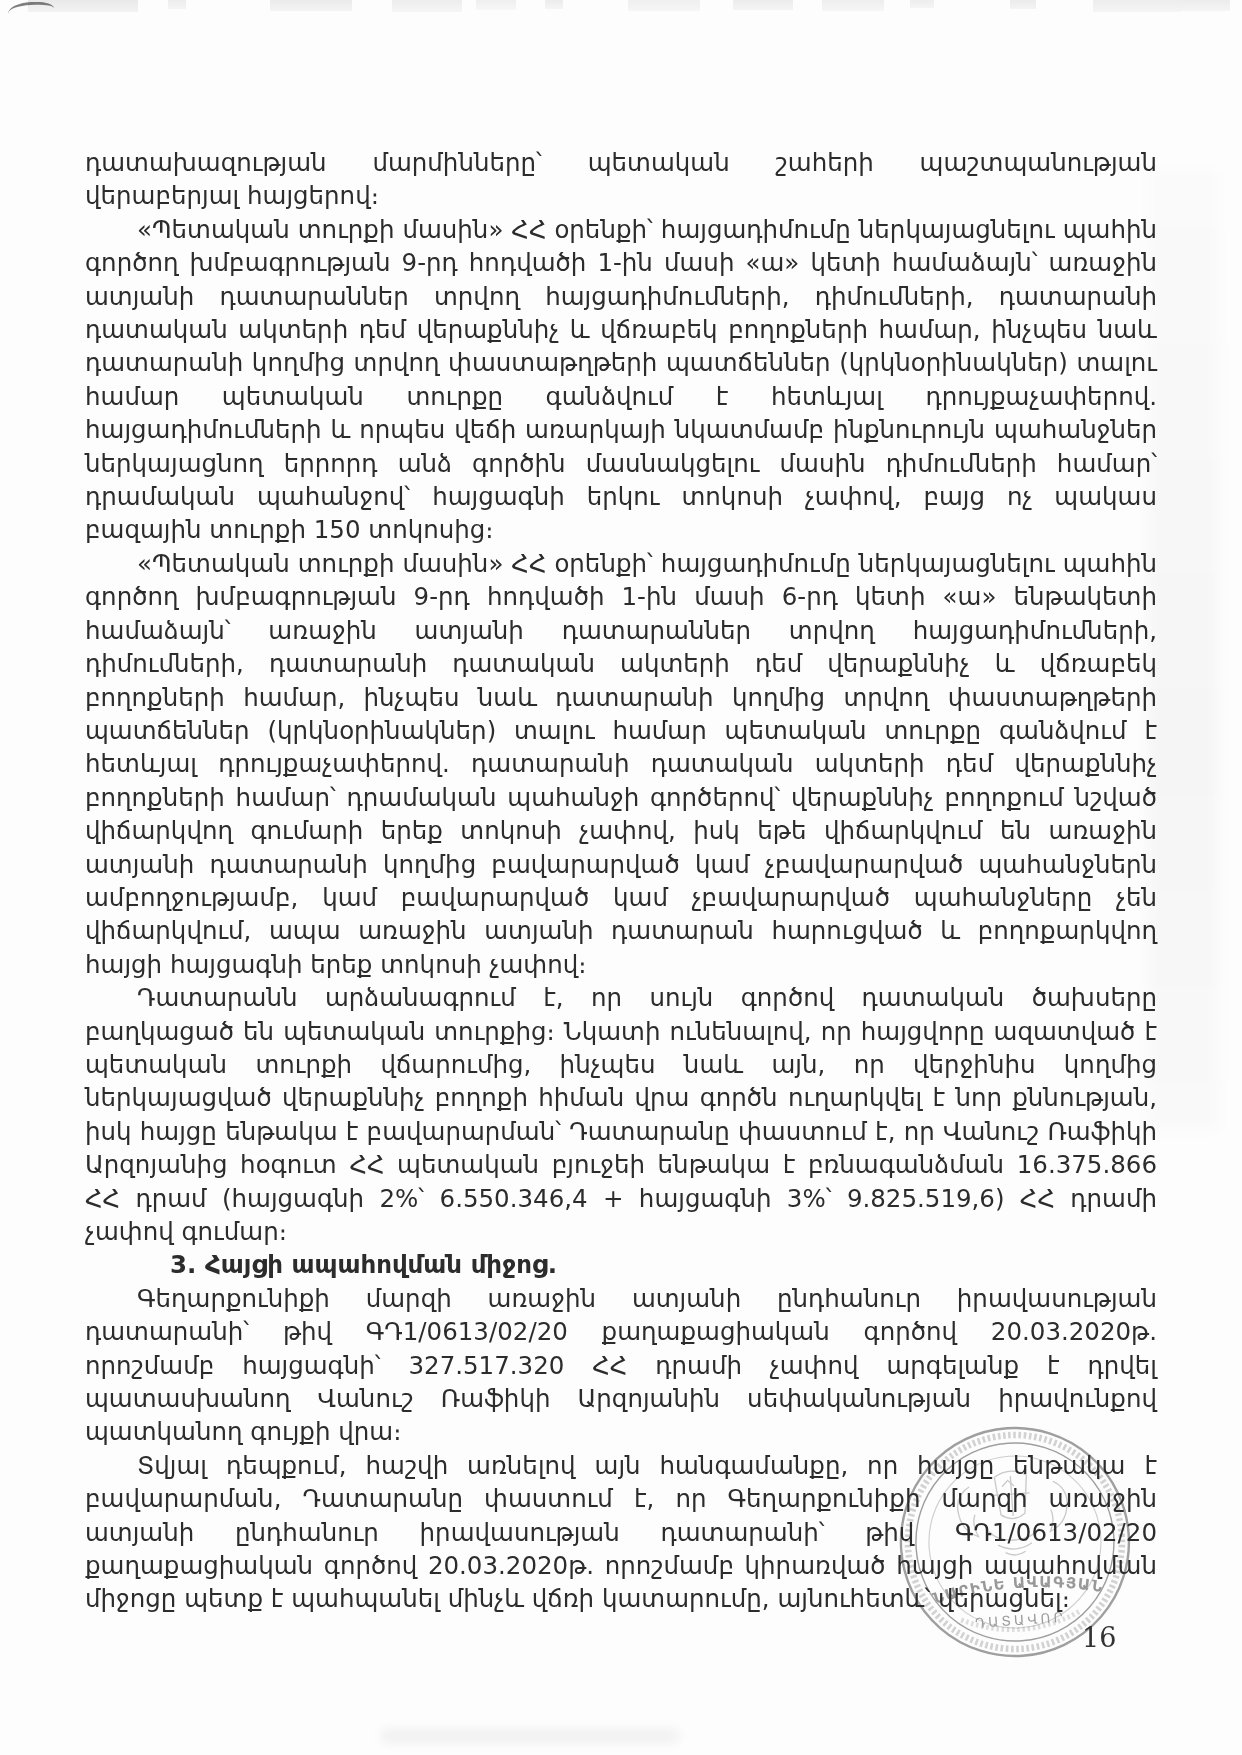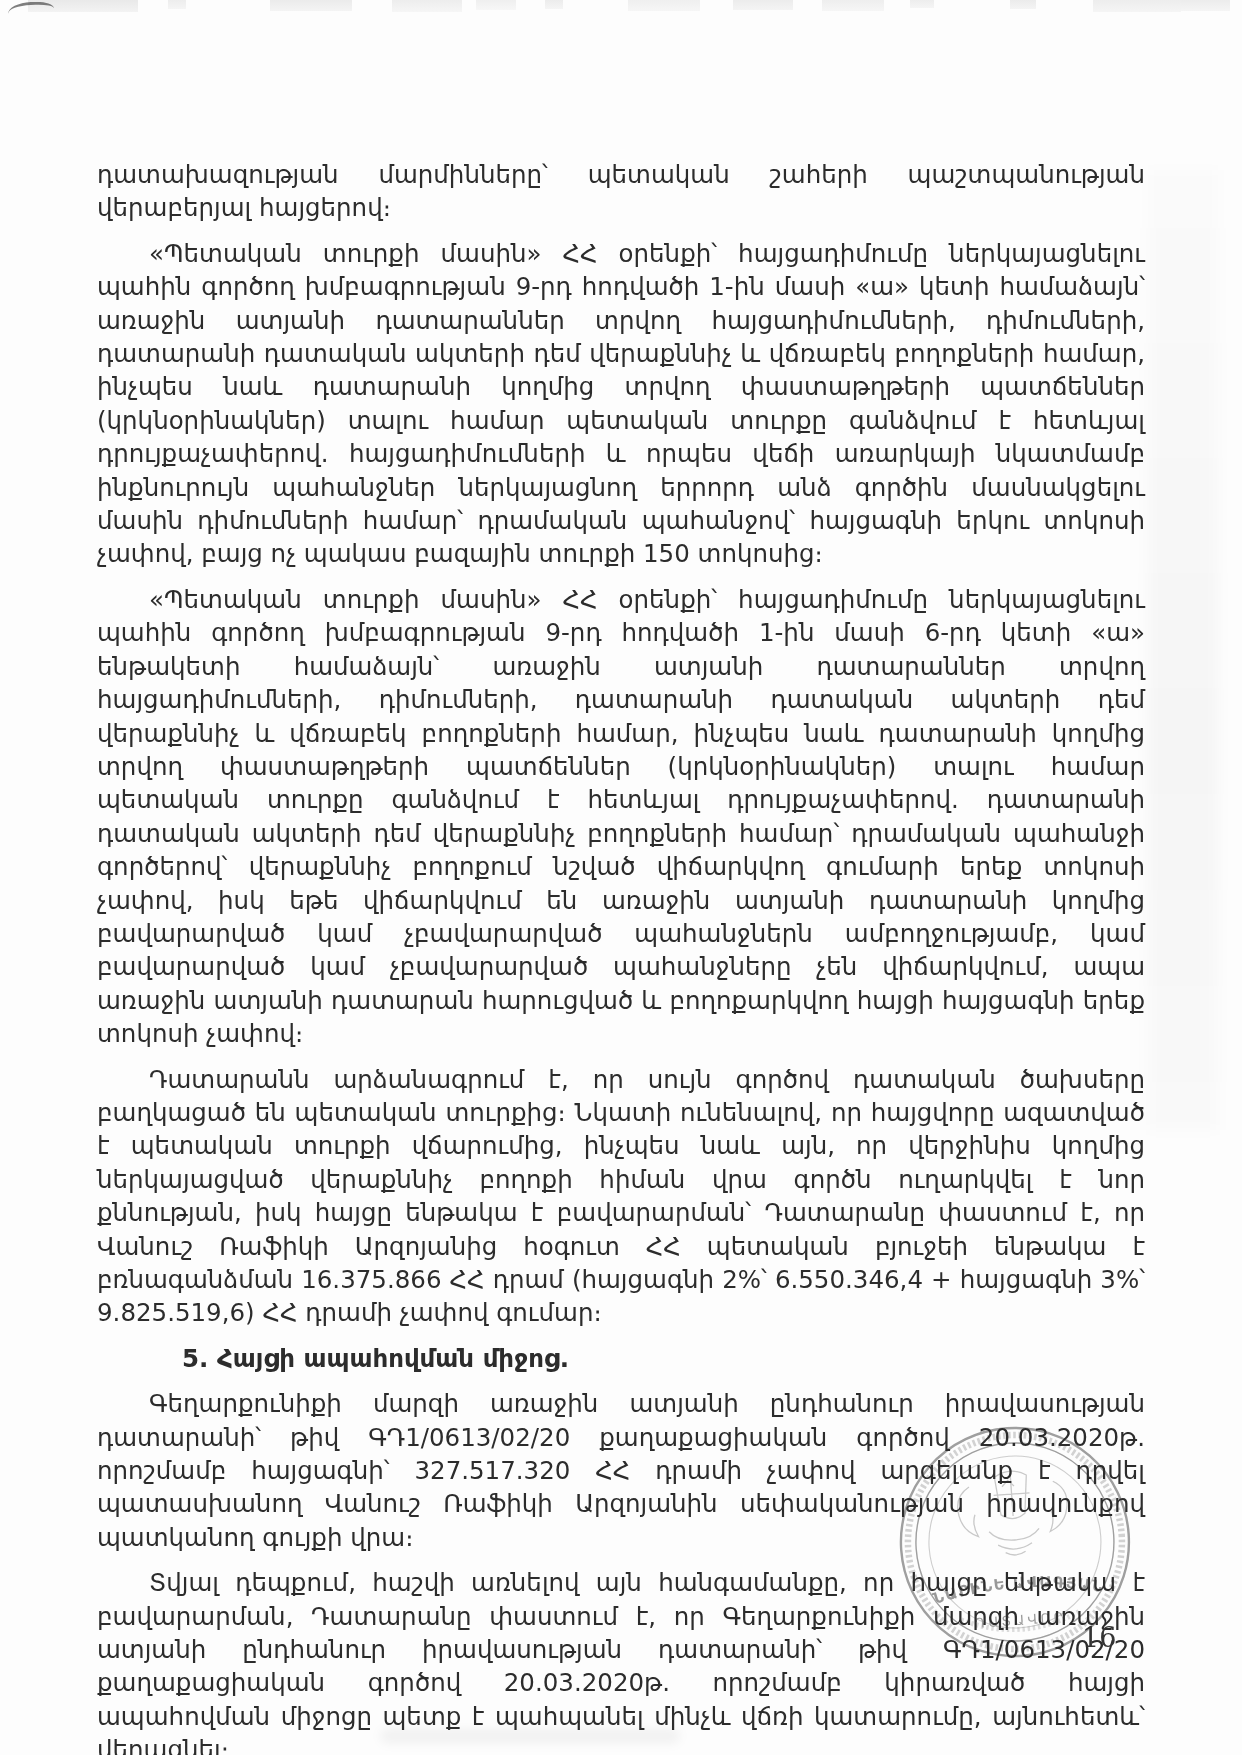--- a/index.html
+++ b/index.html
@@ -48,21 +48,21 @@
     background: rgba(0,0,0,0.045); filter: blur(5px); border-radius: 8px;
   }
 
   
   .text-block {
     position: absolute; left: 85px; top: 146px; width: 1072px;
     font-size: 24.5px; line-height: 33.4px;
     color: #2c2c2c;
     text-align: justify;
   }
-  .para { margin: 12px; text-indent: 52px; }
+  .para { margin: 0; text-indent: 52px; }
   .para.continuation { text-indent: 0; }
   .para.heading { font-weight: bold; text-indent: 85px; text-align: left; }
 
   
   .stamp {
     position: absolute; left: 894px; top: 1418px;
     transform: rotate(-4deg);
     opacity: .85;
     mix-blend-mode: multiply;
   }
@@ -108,20 +108,20 @@
       <textPath href="#nameArc" startOffset="50%">ՆԱՐԻՆԵ ԱՎԱԳՅԱՆ</textPath>
     </text>
     <text x="121" y="207" text-anchor="middle" font-size="13.5" fill="#8b8b8b" letter-spacing="3" font-family="DejaVu Sans, sans-serif">ԴԱՏԱՎՈՐ</text>
   </svg>
 
   <div class="text-block">
       <p class="para continuation">դատախազության մարմինները՝ պետական շահերի պաշտպանության վերաբերյալ հայցերով։</p>
       <p class="para indent">«Պետական տուրքի մասին» ՀՀ օրենքի՝ հայցադիմումը ներկայացնելու պահին գործող խմբագրության 9-րդ հոդվածի 1-ին մասի «ա» կետի համաձայն՝ առաջին ատյանի դատարաններ տրվող հայցադիմումների, դիմումների, դատարանի դատական ակտերի դեմ վերաքննիչ և վճռաբեկ բողոքների համար, ինչպես նաև դատարանի կողմից տրվող փաստաթղթերի պատճեններ (կրկնօրինակներ) տալու համար պետական տուրքը գանձվում է հետևյալ դրույքաչափերով. հայցադիմումների և որպես վեճի առարկայի նկատմամբ ինքնուրույն պահանջներ ներկայացնող երրորդ անձ գործին մասնակցելու մասին դիմումների համար՝ դրամական պահանջով՝ հայցագնի երկու տոկոսի չափով, բայց ոչ պակաս բազային տուրքի 150 տոկոսից։</p>
       <p class="para indent">«Պետական տուրքի մասին» ՀՀ օրենքի՝ հայցադիմումը ներկայացնելու պահին գործող խմբագրության 9-րդ հոդվածի 1-ին մասի 6-րդ կետի «ա» ենթակետի համաձայն՝ առաջին ատյանի դատարաններ տրվող հայցադիմումների, դիմումների, դատարանի դատական ակտերի դեմ վերաքննիչ և վճռաբեկ բողոքների համար, ինչպես նաև դատարանի կողմից տրվող փաստաթղթերի պատճեններ (կրկնօրինակներ) տալու համար պետական տուրքը գանձվում է հետևյալ դրույքաչափերով. դատարանի դատական ակտերի դեմ վերաքննիչ բողոքների համար՝ դրամական պահանջի գործերով՝ վերաքննիչ բողոքում նշված վիճարկվող գումարի երեք տոկոսի չափով, իսկ եթե վիճարկվում են առաջին ատյանի դատարանի կողմից բավարարված կամ չբավարարված պահանջներն ամբողջությամբ, կամ բավարարված կամ չբավարարված պահանջները չեն վիճարկվում, ապա առաջին ատյանի դատարան հարուցված և բողոքարկվող հայցի հայցագնի երեք տոկոսի չափով։</p>
       <p class="para indent">Դատարանն արձանագրում է, որ սույն գործով դատական ծախսերը բաղկացած են պետական տուրքից։ Նկատի ունենալով, որ հայցվորը ազատված է պետական տուրքի վճարումից, ինչպես նաև այն, որ վերջինիս կողմից ներկայացված վերաքննիչ բողոքի հիման վրա գործն ուղարկվել է նոր քննության, իսկ հայցը ենթակա է բավարարման՝ Դատարանը փաստում է, որ Վանուշ Ռաֆիկի Արզոյանից հօգուտ ՀՀ պետական բյուջեի ենթակա է բռնագանձման 16.375.866 ՀՀ դրամ (հայցագնի 2%՝ 6.550.346,4 + հայցագնի 3%՝ 9.825.519,6) ՀՀ դրամի չափով գումար։</p>
-      <p class="para heading">5. Հայցի ապահովման միջոց.</p>
+      <p class="para heading">3. Հայցի ապահովման միջոց.</p>
       <p class="para indent">Գեղարքունիքի մարզի առաջին ատյանի ընդհանուր իրավասության դատարանի՝ թիվ ԳԴ1/0613/02/20 քաղաքացիական գործով 20.03.2020թ. որոշմամբ հայցագնի՝ 327.517.320 ՀՀ դրամի չափով արգելանք է դրվել պատասխանող Վանուշ Ռաֆիկի Արզոյանին սեփականության իրավունքով պատկանող գույքի վրա։</p>
       <p class="para indent">Տվյալ դեպքում, հաշվի առնելով այն հանգամանքը, որ հայցը ենթակա է բավարարման, Դատարանը փաստում է, որ Գեղարքունիքի մարզի առաջին ատյանի ընդհանուր իրավասության դատարանի՝ թիվ ԳԴ1/0613/02/20 քաղաքացիական գործով 20.03.2020թ. որոշմամբ կիրառված հայցի ապահովման միջոցը պետք է պահպանել մինչև վճռի կատարումը, այնուհետև՝ վերացնել։</p>
     </div>
 
   <div class="page-number">16</div>
 
 </div>
 
 </body></html>

